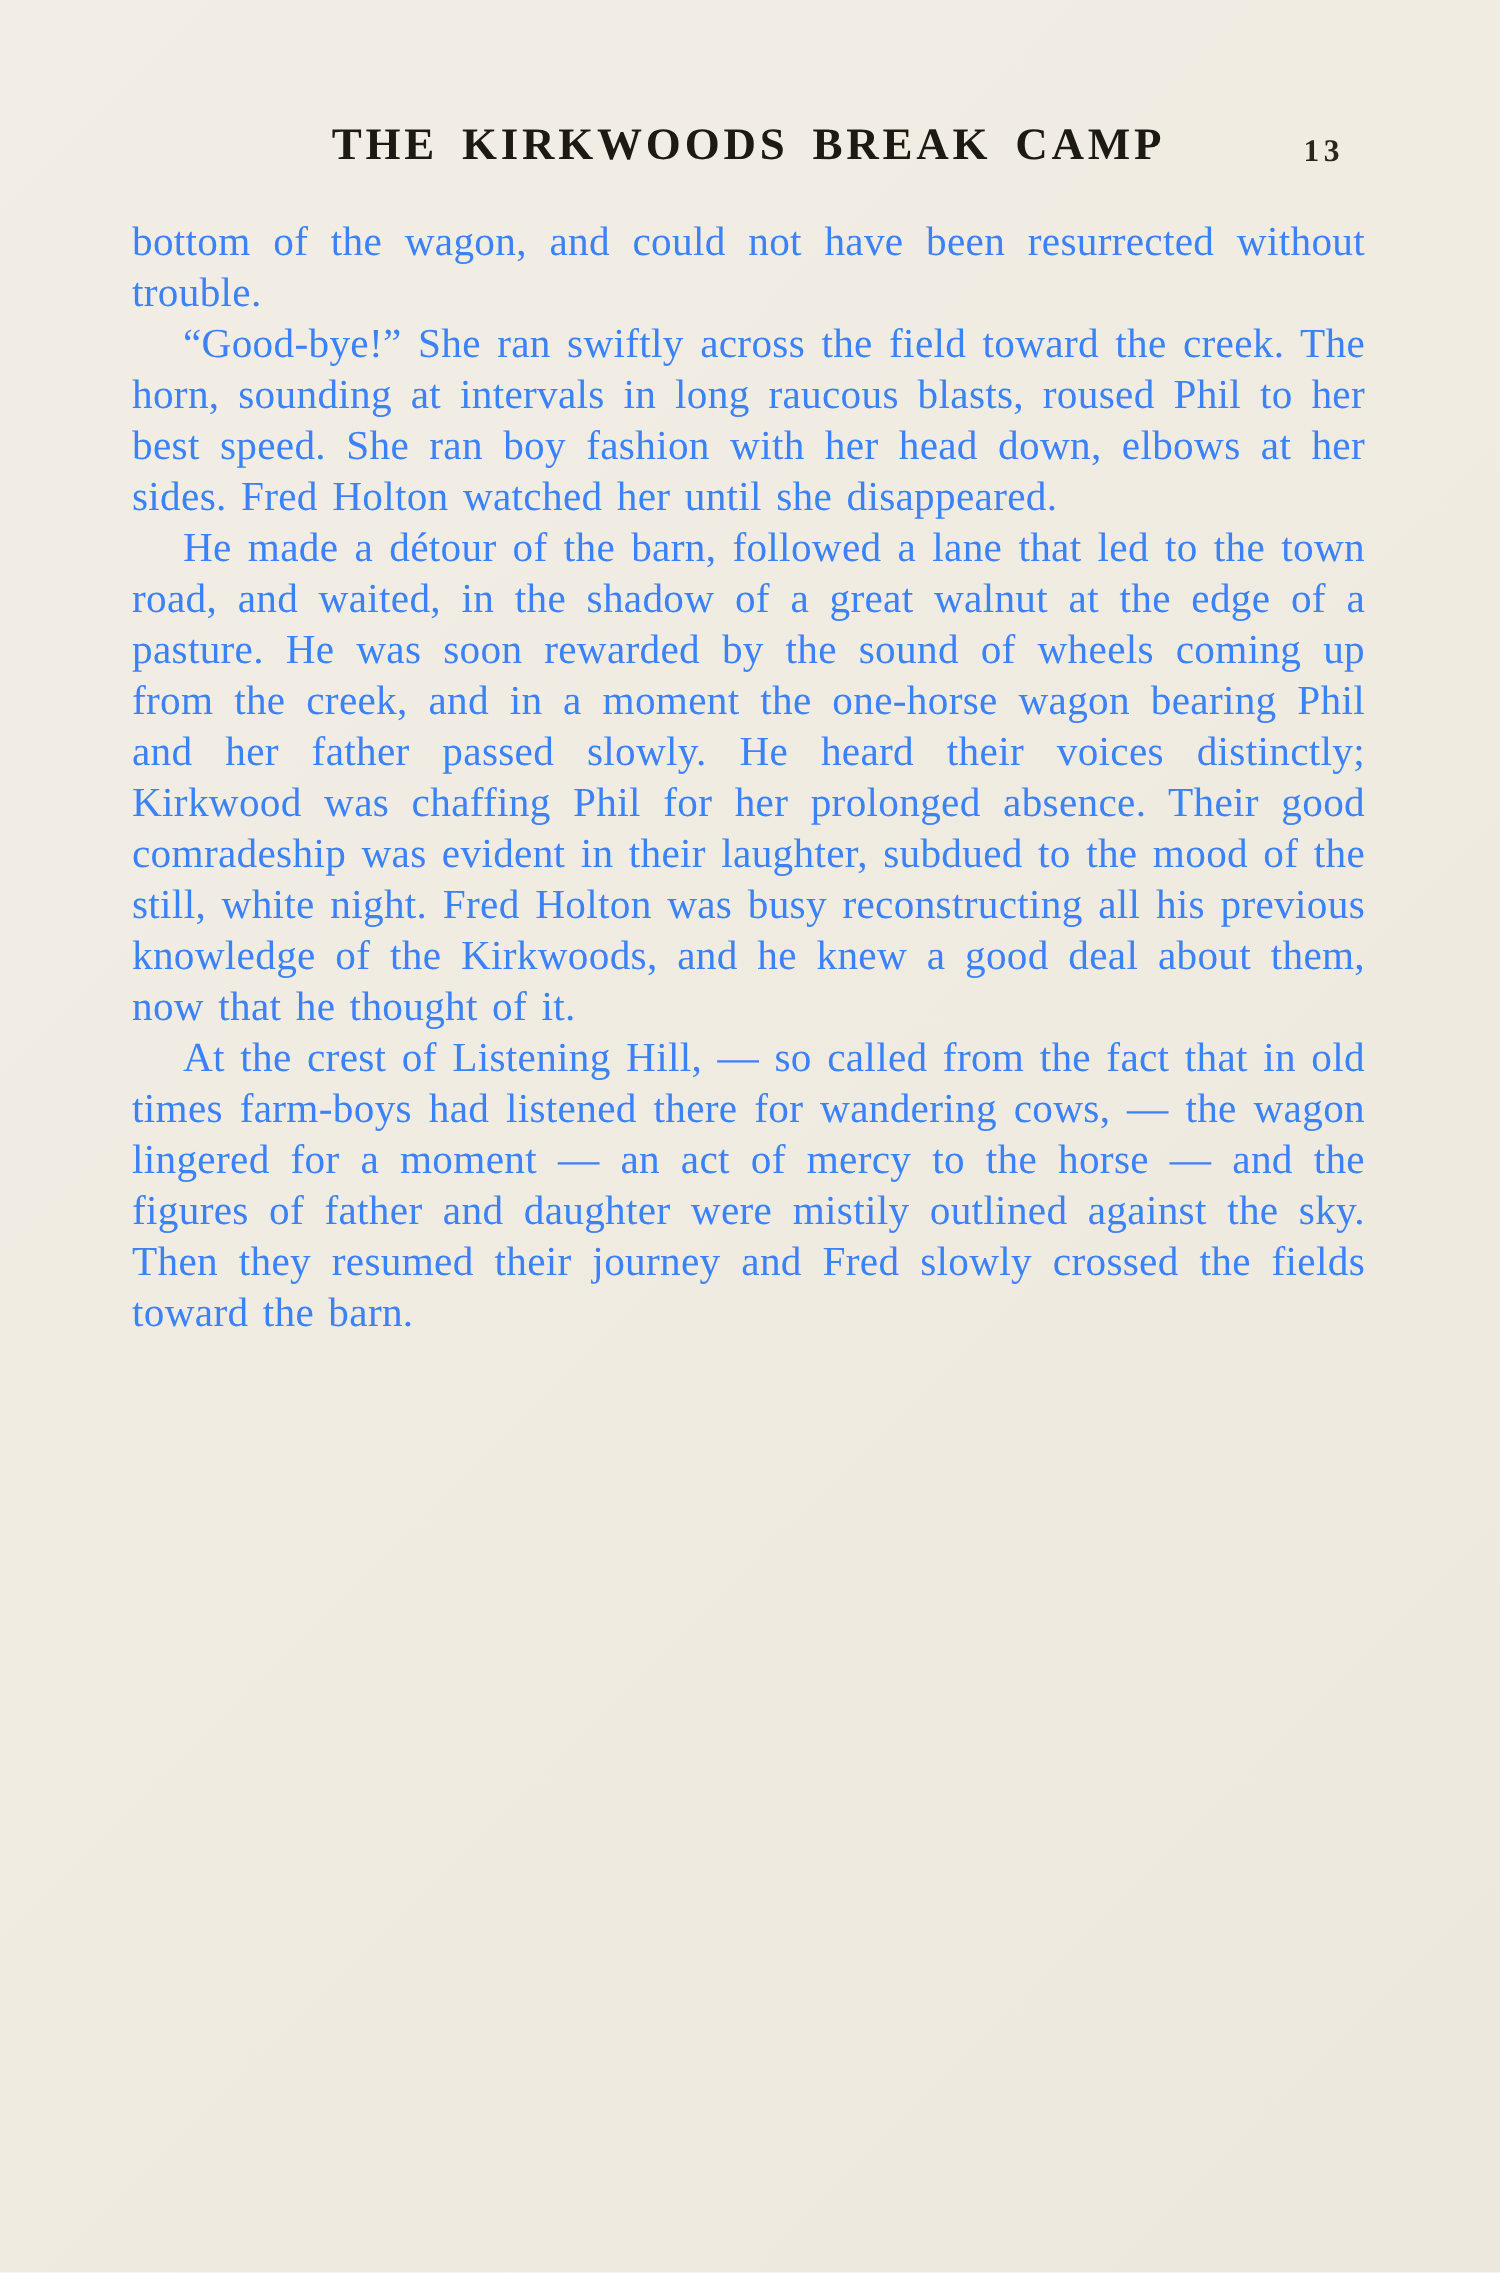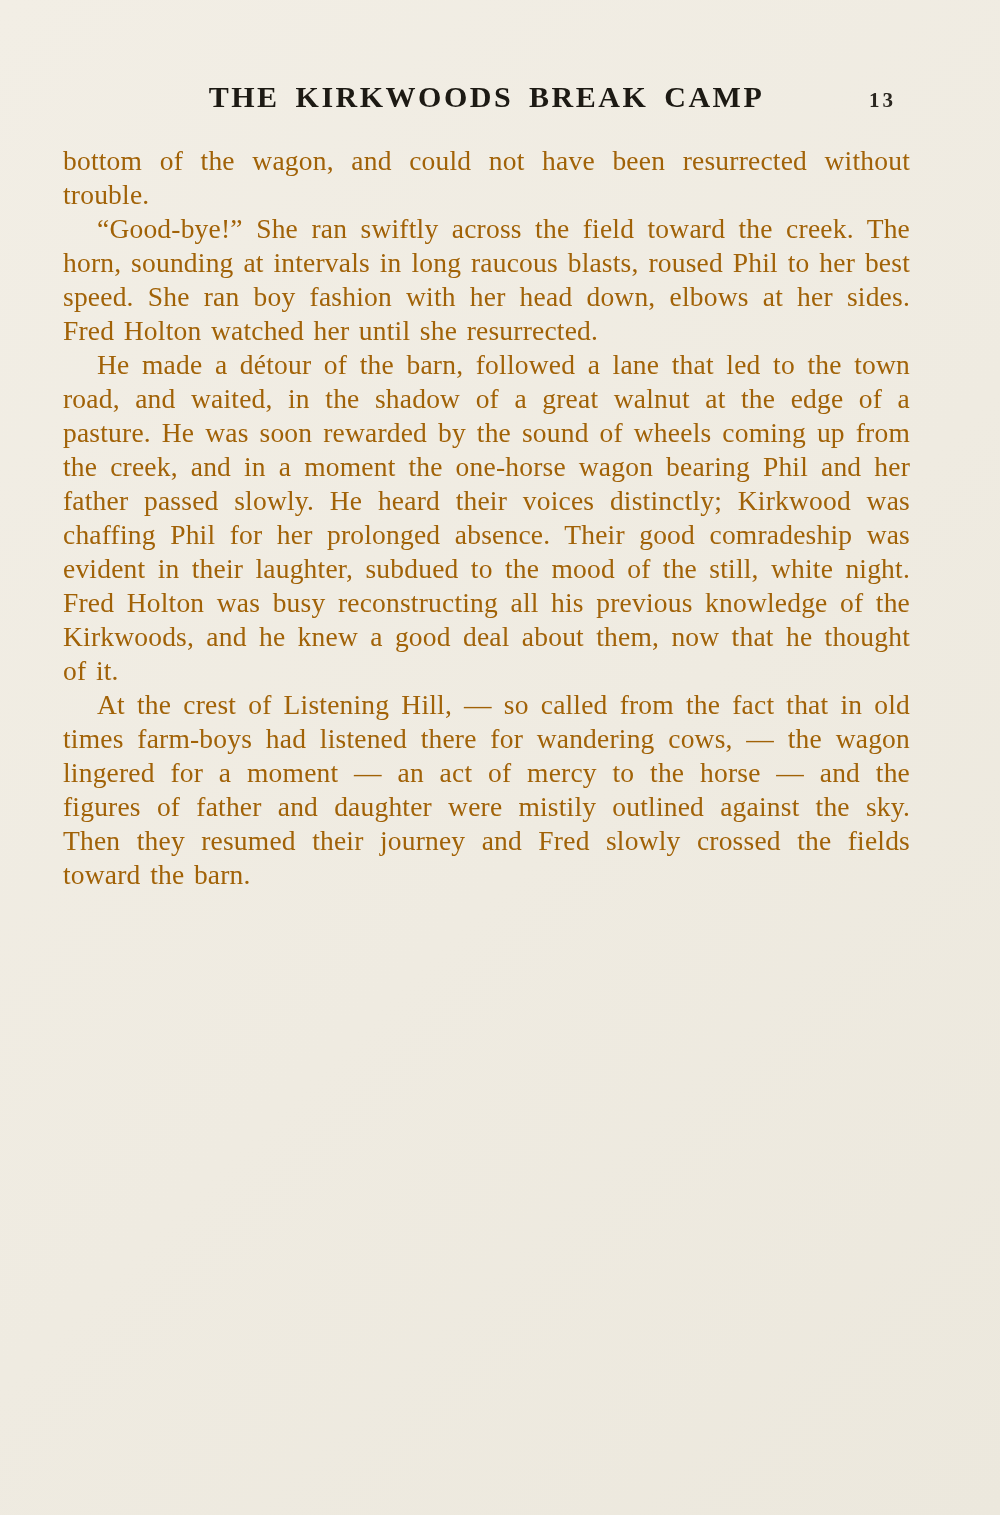--- a/index.html
+++ b/index.html
@@ -9,21 +9,21 @@
   body {
     width: 1000px;
     height: 1515px;
     background: linear-gradient(135deg, #f2eee5 0%, #efebe1 55%, #ece8dd 100%);
     font-family: "Liberation Serif", "DejaVu Serif", serif;
     color: #221e18;
     -webkit-font-smoothing: antialiased;
   }
   .page {
     position: relative;
-    padding: 80px 90px 0 63px;
+    padding: 80px 90px 0 88px;
     box-sizing: border-box;
     width: 1000px;
   }
   .page-header {
     position: relative;
     height: 48px;
     margin-bottom: 16px;
   }
   .running-title {
     margin: 0;
@@ -44,34 +44,34 @@
     color: #2a261f;
   }
   .page-body p {
     margin: 0;
     font-size: 27.5px;
     line-height: 34px;
     text-align: justify;
     text-indent: 34px;
     word-spacing: 2.5px;
     letter-spacing: 0.2px;
-    color: #a16207;
+    color: #3b82f6;
   }
   .page-body p.no-indent {
     text-indent: 0;
   }
 </style>
 </head>
 <body>
 
 <div class="page">
   <header class="page-header">
     <h1 class="running-title">THE KIRKWOODS BREAK CAMP</h1>
     <span class="page-number">13</span>
   </header>
 
   <main class="page-body">
     <p class="para no-indent">bottom of the wagon, and could not have been resurrected without trouble.</p>
-    <p class="para">“Good-bye!”  She ran swiftly across the field toward the creek.  The horn, sounding at intervals in long raucous blasts, roused Phil to her best speed.  She ran boy fashion with her head down, elbows at her sides.  Fred Holton watched her until she resurrected.</p>
+    <p class="para">“Good-bye!”  She ran swiftly across the field toward the creek.  The horn, sounding at intervals in long raucous blasts, roused Phil to her best speed.  She ran boy fashion with her head down, elbows at her sides.  Fred Holton watched her until she disappeared.</p>
     <p class="para">He made a détour of the barn, followed a lane that led to the town road, and waited, in the shadow of a great walnut at the edge of a pasture.  He was soon rewarded by the sound of wheels coming up from the creek, and in a moment the one-horse wagon bearing Phil and her father passed slowly. He heard their voices distinctly; Kirkwood was chaffing Phil for her prolonged absence.  Their good comradeship was evident in their laughter, subdued to the mood of the still, white night.  Fred Holton was busy reconstructing all his previous knowledge of the Kirkwoods, and he knew a good deal about them, now that he thought of it.</p>
     <p class="para">At the crest of Listening Hill, — so called from the fact that in old times farm-boys had listened there for wandering cows, — the wagon lingered for a moment — an act of mercy to the horse — and the figures of father and daughter were mistily outlined against the sky.  Then they resumed their journey and Fred slowly crossed the fields toward the barn.</p>
   </main>
 </div>
 
 </body></html>

